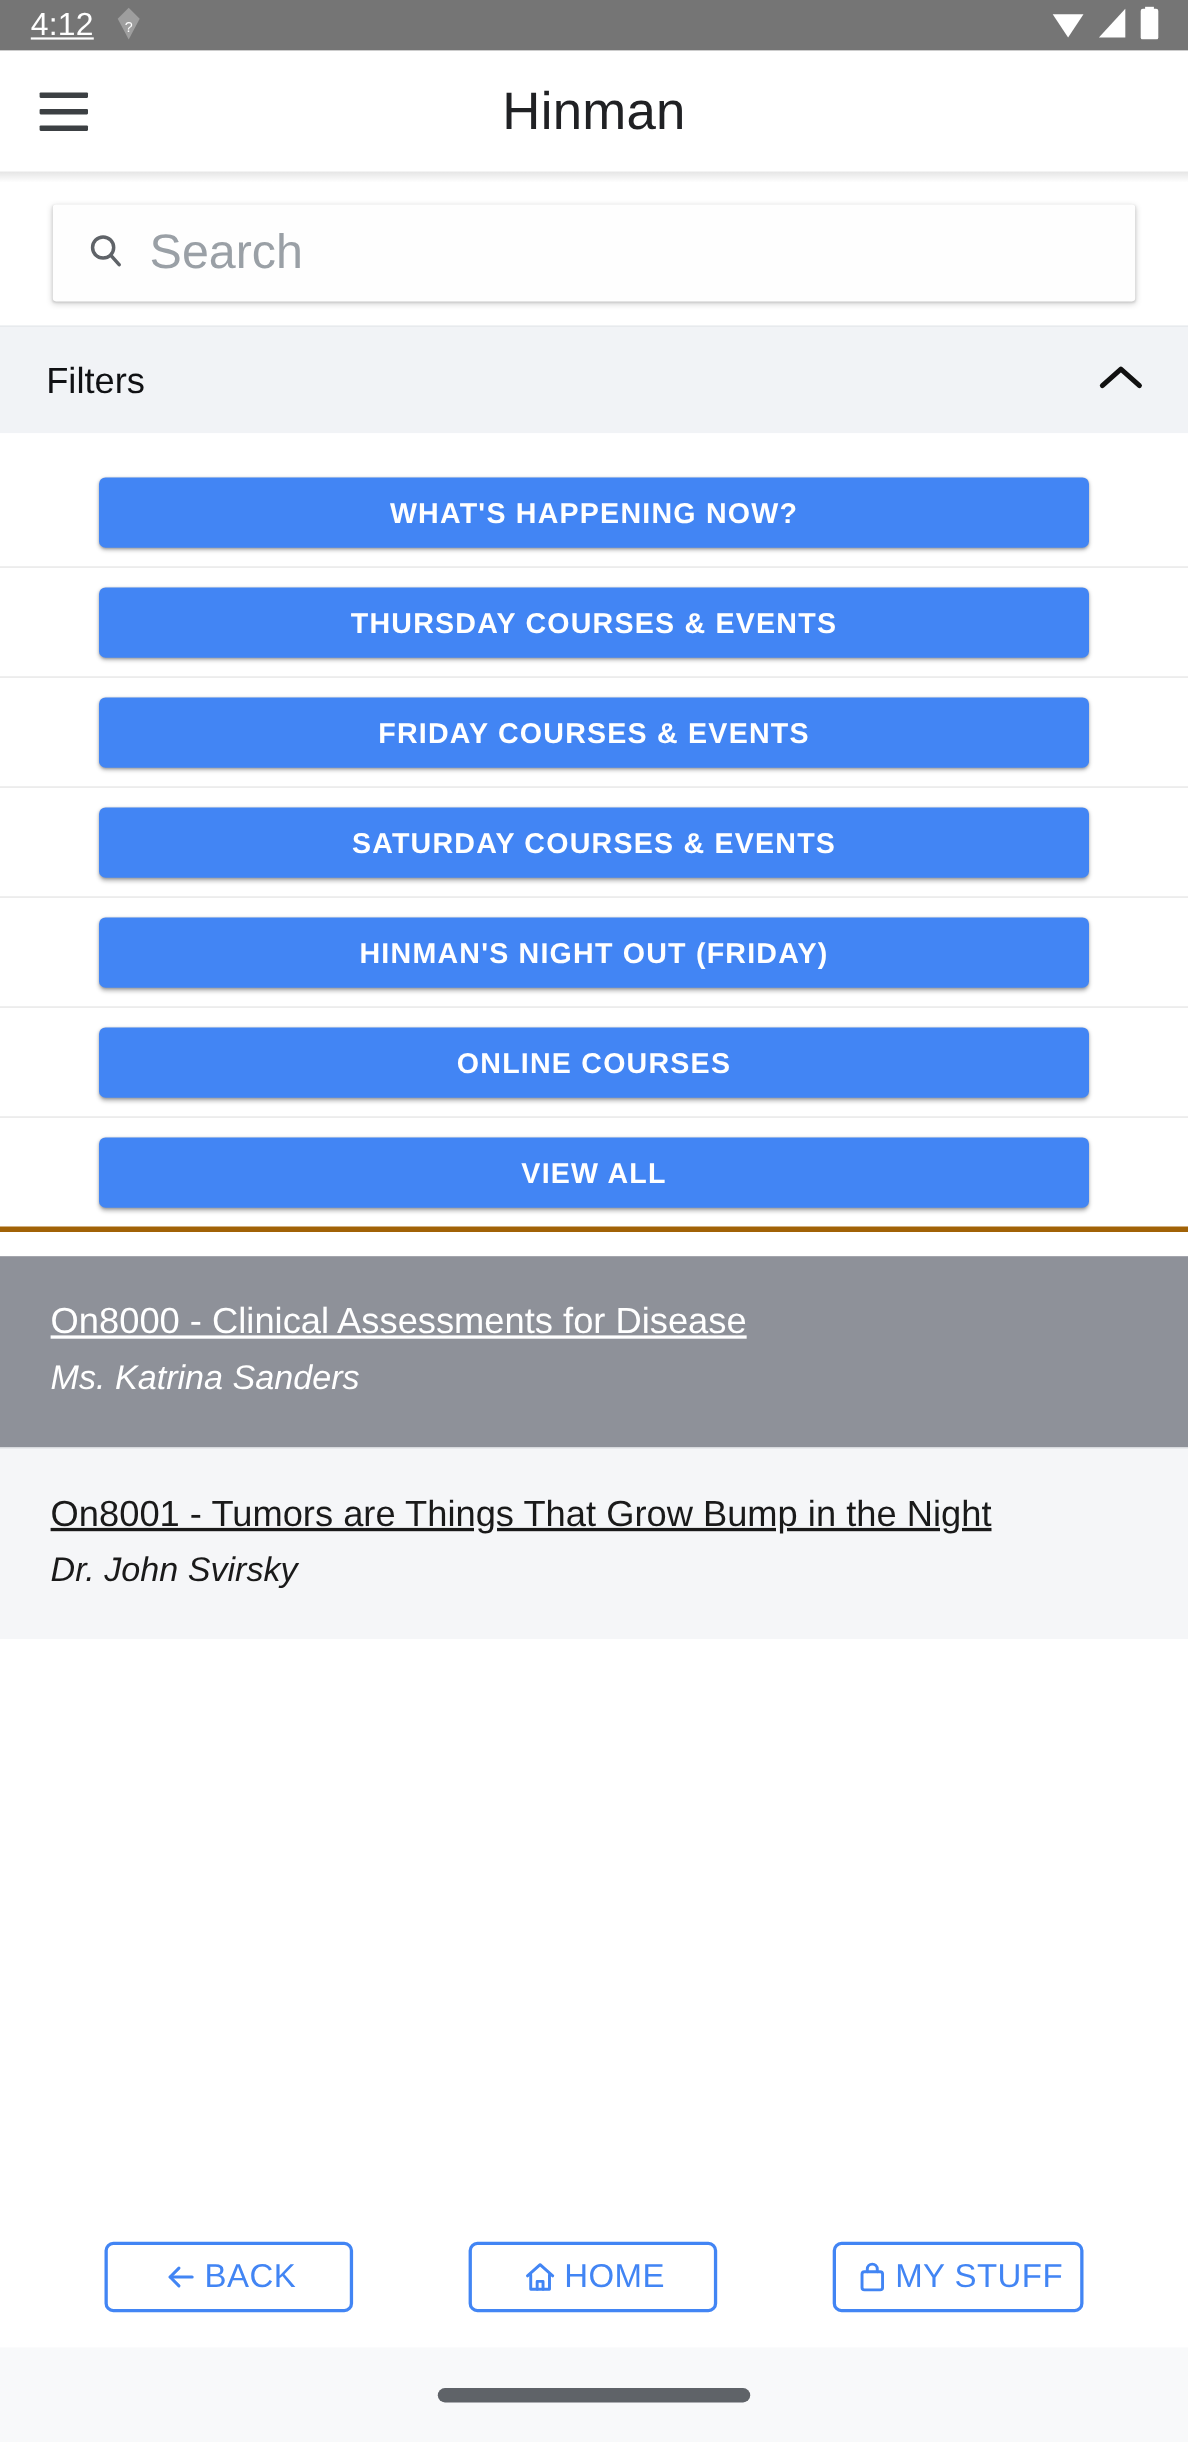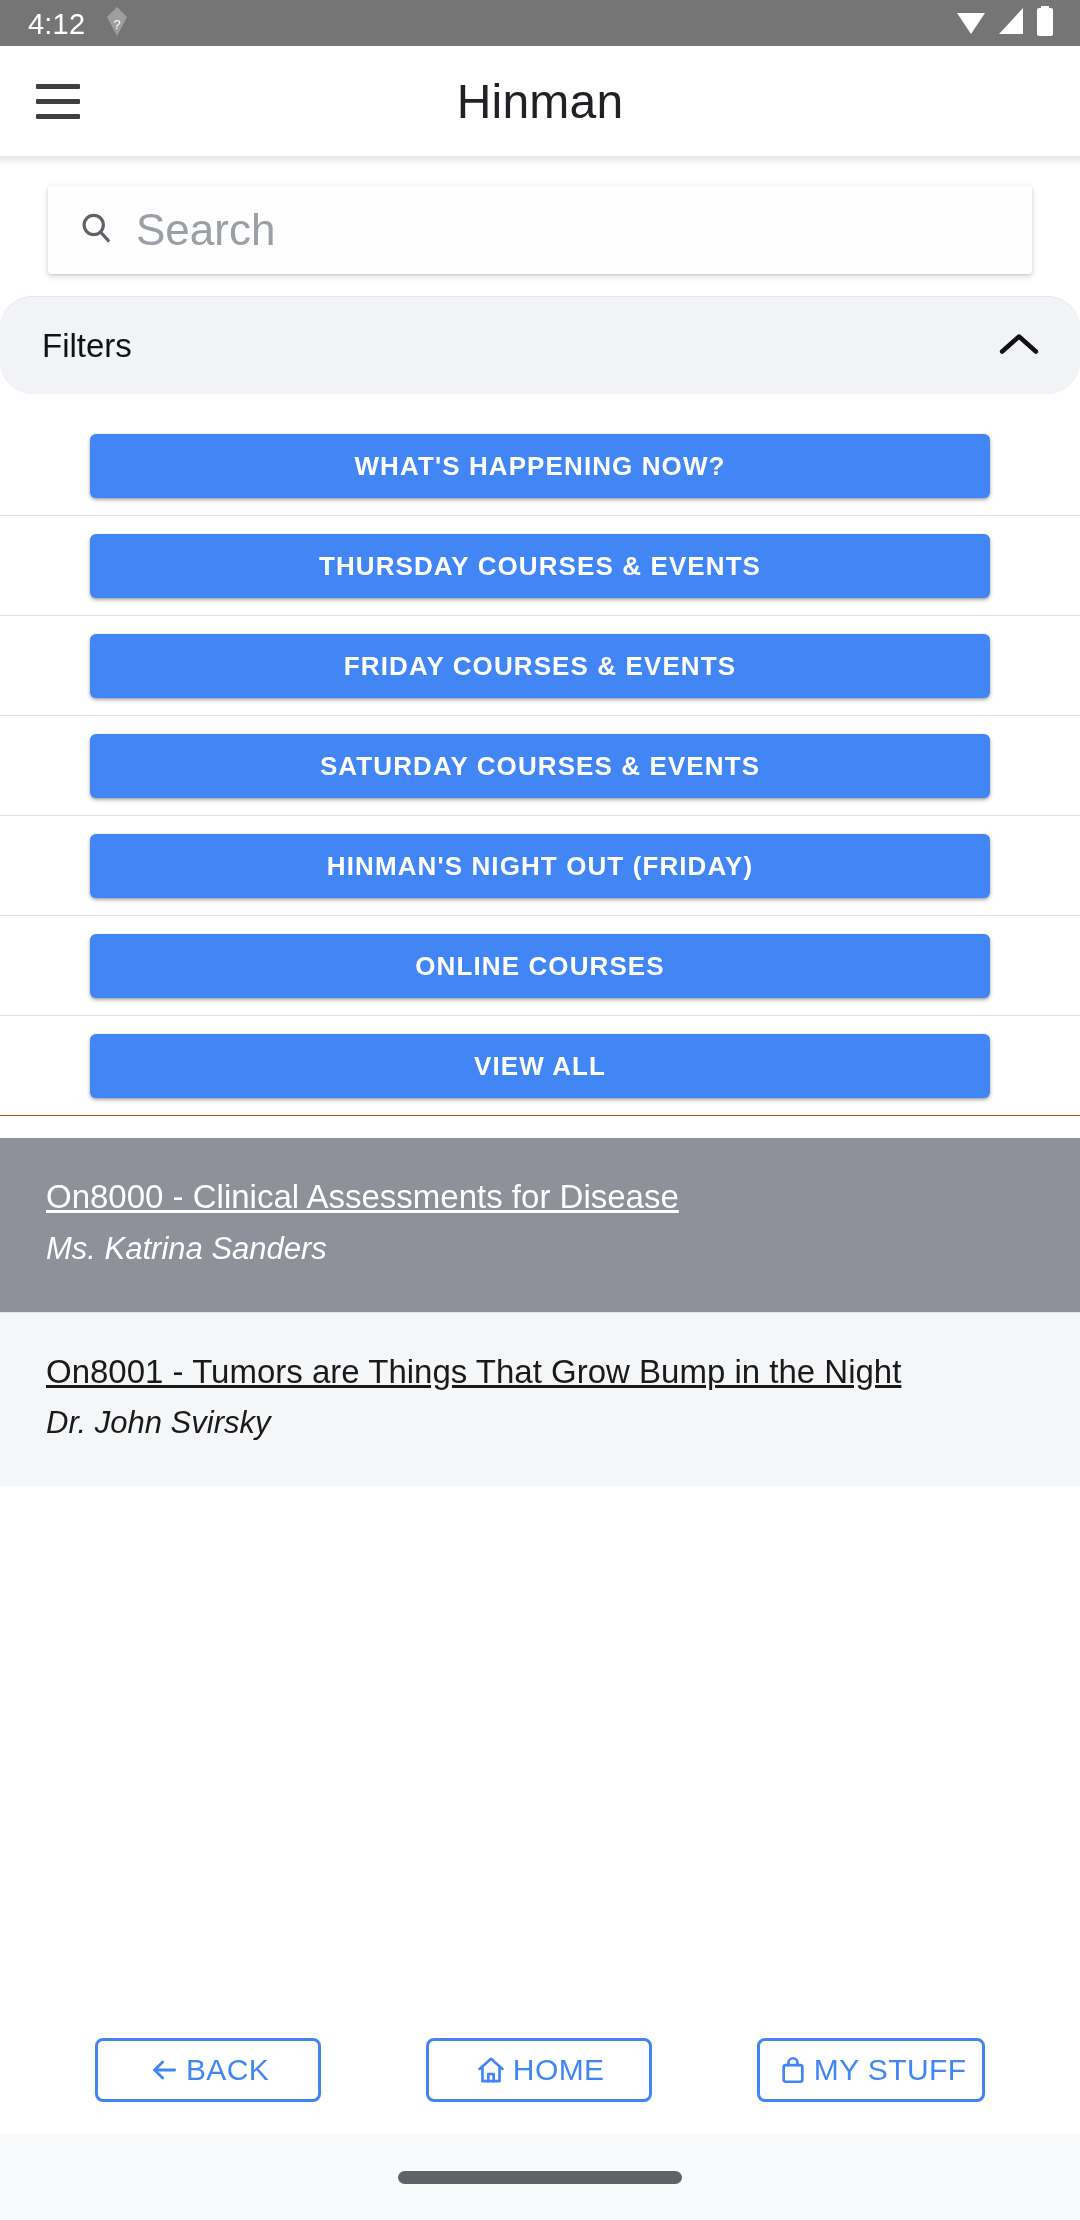--- a/index.html
+++ b/index.html
@@ -20,22 +20,23 @@
   .status-bar {
     height: 46px;
     background: #757575;
     display: flex;
     align-items: center;
     padding: 0 26px 0 28px;
     color: #ffffff;
   }
   .status-left {
     display: flex;
-    align-items: flex-end;
+    align-items: center;
     gap: 18px;
+    text-decoration: underline;
   }
   .status-time {
     font-size: 29px;
     font-weight: 400;
     letter-spacing: 0.2px;
     color: #ffffff;
   }
   .status-right {
     margin-left: auto;
     display: flex;
@@ -124,41 +125,40 @@
   
   .filters-bar {
     margin-top: 22px;
     height: 98px;
     background: #f1f3f6;
     border-top: 1px solid #e3e6ea;
     display: flex;
     align-items: center;
     padding: 0 38px 0 42px;
     cursor: pointer;
-    border-radius: 32px;
   }
   .filters-label {
     font-size: 33px;
     color: #101114;
     font-weight: 400;
   }
   .chevron-up { margin-left: auto; display: block; }
 
   
   .filter-list {
     background: #ffffff;
     padding-top: 22px;
   }
   .filter-row {
     padding: 18px 0 17px 0;
     display: flex;
     justify-content: center;
   }
   .filter-row + .filter-row { border-top: 1px solid #e0e0e0; }
-  .filter-row.last { border-bottom: 1px solid #a16207; }
+  .filter-row.last { border-bottom: 5px solid #a16207; }
   .filter-btn {
     width: 900px;
     height: 64px;
     background: #4285f4;
     color: #ffffff;
     border: 0;
     border-radius: 6px;
     font-family: "Liberation Sans", sans-serif;
     font-size: 26px;
     font-weight: 600;

